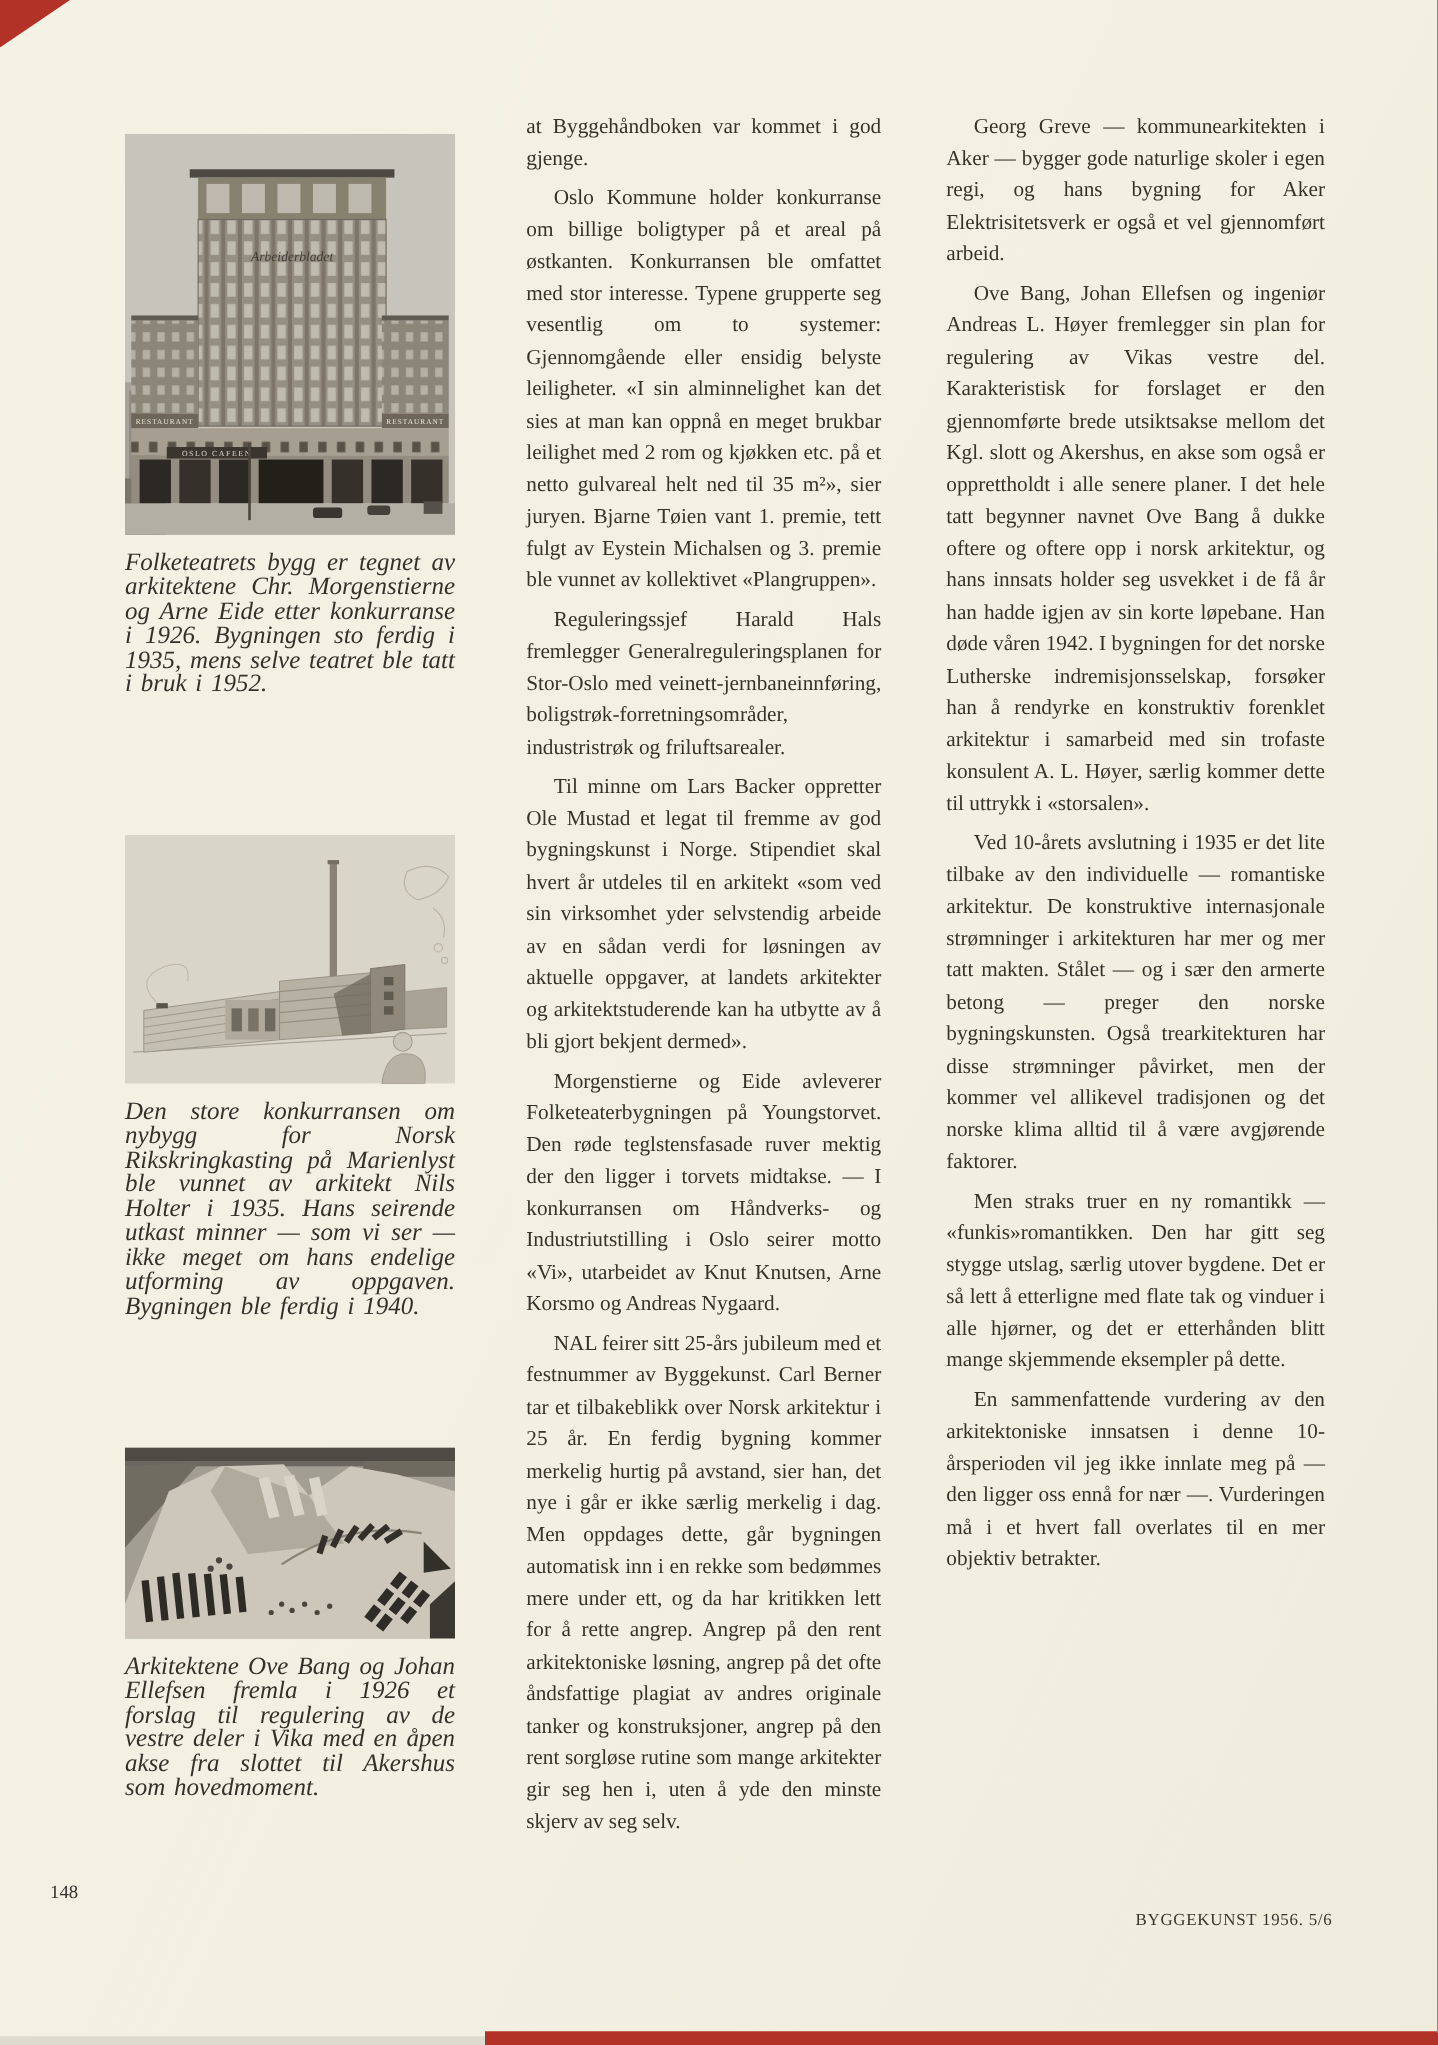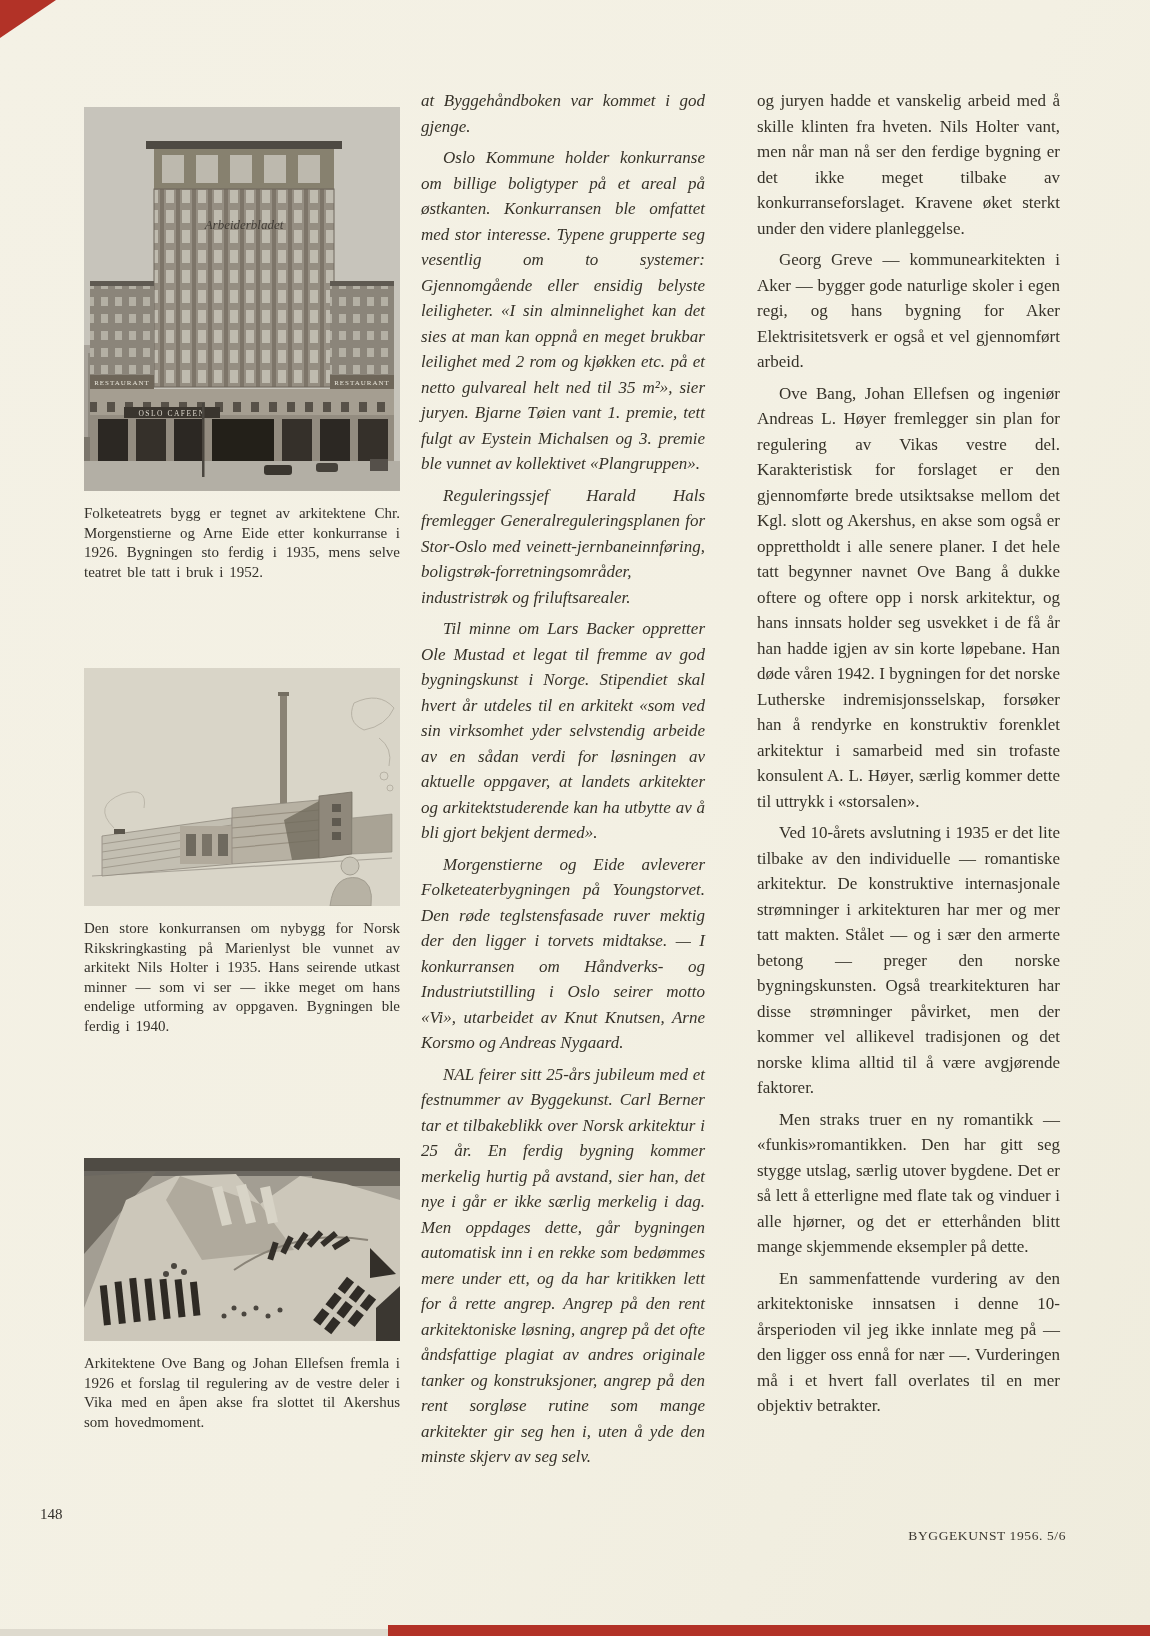--- a/index.html
+++ b/index.html
@@ -5,27 +5,27 @@
   html,body{margin:0;padding:0;}
   body{background:#6f6b63; font-family:"Liberation Serif","DejaVu Serif",serif;}
   .page{
     position:relative; width:1150px; height:1636px; margin:0 auto;
     background:linear-gradient(115deg,#f4f1e5 0%,#f3f0e3 55%,#efecdd 100%);
     overflow:hidden; color:#33302b;
   }
   .col{position:absolute; top:88px; text-align:justify; font-size:17px; line-height:25.5px; color:#363229;}
   .col p{margin:0 0 6px 0; text-indent:22px;}
   .col p.noindent{text-indent:0;}
-  .col1{left:421px; width:284px;font-style:italic;}
+  .col1{left:421px; width:284px;}
   .col2{left:757px; width:303px;}
   .signature{margin-top:18px; font-style:italic; text-align:right; padding-right:4px; text-indent:0;}
-  figure{position:absolute; margin:0; left:84px; width:316px;}
+  figure{position:absolute; margin:0; left:100px; width:264px;}
   figure svg{display:block; width:100%; height:auto;}
   figcaption{
-    font-size:15px; line-height:19.5px; text-align:justify;
+    font-style:italic; font-size:20px; line-height:19.5px; text-align:justify;
     color:#34312b; word-spacing:2px; margin-top:13px;
   }
   .fig1{top:107px;}
   .fig2{top:668px;}
   .fig3{top:1158px;}
   .page-number{position:absolute; left:40px; top:1506px; font-size:15px; color:#33302b;}
   .journal-footer{position:absolute; right:84px; top:1528px; font-size:13.5px; letter-spacing:.6px; color:#3a362f;}
   .scan-corner{position:absolute; left:0; top:0; width:56px; height:38px;
     background:#b23227; clip-path:polygon(0 0,100% 0,0 100%);}
   .scan-bottom-red{position:absolute; left:388px; right:0; bottom:0; height:11px; background:#b23227;}
@@ -217,21 +217,20 @@
   <div class="col col1">
     <p class="noindent">at Byggehåndboken var kommet i god gjenge.</p>
     <p>Oslo Kommune holder konkurranse om billige boligtyper på et areal på østkanten. Konkurransen ble omfattet med stor interesse. Typene grupperte seg vesentlig om to systemer: Gjennomgående eller ensidig belyste leiligheter. «I sin alminnelighet kan det sies at man kan oppnå en meget brukbar leilighet med 2 rom og kjøkken etc. på et netto gulvareal helt ned til 35 m²», sier juryen. Bjarne Tøien vant 1. premie, tett fulgt av Eystein Michalsen og 3. premie ble vunnet av kollektivet «Plangruppen».</p>
     <p>Reguleringssjef Harald Hals fremlegger Generalreguleringsplanen for Stor-Oslo med veinett-jernbaneinnføring, boligstrøk-forretningsområder, industristrøk og friluftsarealer.</p>
     <p>Til minne om Lars Backer oppretter Ole Mustad et legat til fremme av god bygningskunst i Norge. Stipendiet skal hvert år utdeles til en arkitekt «som ved sin virksomhet yder selvstendig arbeide av en sådan verdi for løsningen av aktuelle oppgaver, at landets arkitekter og arkitektstuderende kan ha utbytte av å bli gjort bekjent dermed».</p>
     <p>Morgenstierne og Eide avleverer Folketeaterbygningen på Youngstorvet. Den røde teglstensfasade ruver mektig der den ligger i torvets midtakse. — I konkurransen om Håndverks- og Industriutstilling i Oslo seirer motto «Vi», utarbeidet av Knut Knutsen, Arne Korsmo og Andreas Nygaard.</p>
     <p>NAL feirer sitt 25-års jubileum med et festnummer av Byggekunst. Carl Berner tar et tilbakeblikk over Norsk arkitektur i 25 år. En ferdig bygning kommer merkelig hurtig på avstand, sier han, det nye i går er ikke særlig merkelig i dag. Men oppdages dette, går bygningen automatisk inn i en rekke som bedømmes mere under ett, og da har kritikken lett for å rette angrep. Angrep på den rent arkitektoniske løsning, angrep på det ofte åndsfattige plagiat av andres originale tanker og konstruksjoner, angrep på den rent sorgløse rutine som mange arkitekter gir seg hen i, uten å yde den minste skjerv av seg selv.</p>
   </div>
 
   <div class="col col2">
-    <p class="noindent">og juryen hadde et vanskelig arbeid med å skille klinten fra hveten. Nils Holter vant, men når man nå ser den ferdige bygning er det ikke meget tilbake av konkurranseforslaget. Kravene øket sterkt under den videre planleggelse.</p>
     <p>Georg Greve — kommunearkitekten i Aker — bygger gode naturlige skoler i egen regi, og hans bygning for Aker Elektrisitetsverk er også et vel gjennomført arbeid.</p>
     <p>Ove Bang, Johan Ellefsen og ingeniør Andreas L. Høyer fremlegger sin plan for regulering av Vikas vestre del. Karakteristisk for forslaget er den gjennomførte brede utsiktsakse mellom det Kgl. slott og Akershus, en akse som også er opprettholdt i alle senere planer. I det hele tatt begynner navnet Ove Bang å dukke oftere og oftere opp i norsk arkitektur, og hans innsats holder seg usvekket i de få år han hadde igjen av sin korte løpebane. Han døde våren 1942. I bygningen for det norske Lutherske indremisjonsselskap, forsøker han å rendyrke en konstruktiv forenklet arkitektur i samarbeid med sin trofaste konsulent A. L. Høyer, særlig kommer dette til uttrykk i «storsalen».</p>
     <p>Ved 10-årets avslutning i 1935 er det lite tilbake av den individuelle — romantiske arkitektur. De konstruktive internasjonale strømninger i arkitekturen har mer og mer tatt makten. Stålet — og i sær den armerte betong — preger den norske bygningskunsten. Også trearkitekturen har disse strømninger påvirket, men der kommer vel allikevel tradisjonen og det norske klima alltid til å være avgjørende faktorer.</p>
     <p>Men straks truer en ny romantikk — «funkis»romantikken. Den har gitt seg stygge utslag, særlig utover bygdene. Det er så lett å etterligne med flate tak og vinduer i alle hjørner, og det er etterhånden blitt mange skjemmende eksempler på dette.</p>
     <p>En sammenfattende vurdering av den arkitektoniske innsatsen i denne 10-årsperioden vil jeg ikke innlate meg på — den ligger oss ennå for nær —. Vurderingen må i et hvert fall overlates til en mer objektiv betrakter.</p>
   </div>
 
   <div class="page-number">148</div>
   <div class="journal-footer">BYGGEKUNST 1956. 5/6</div>
 

